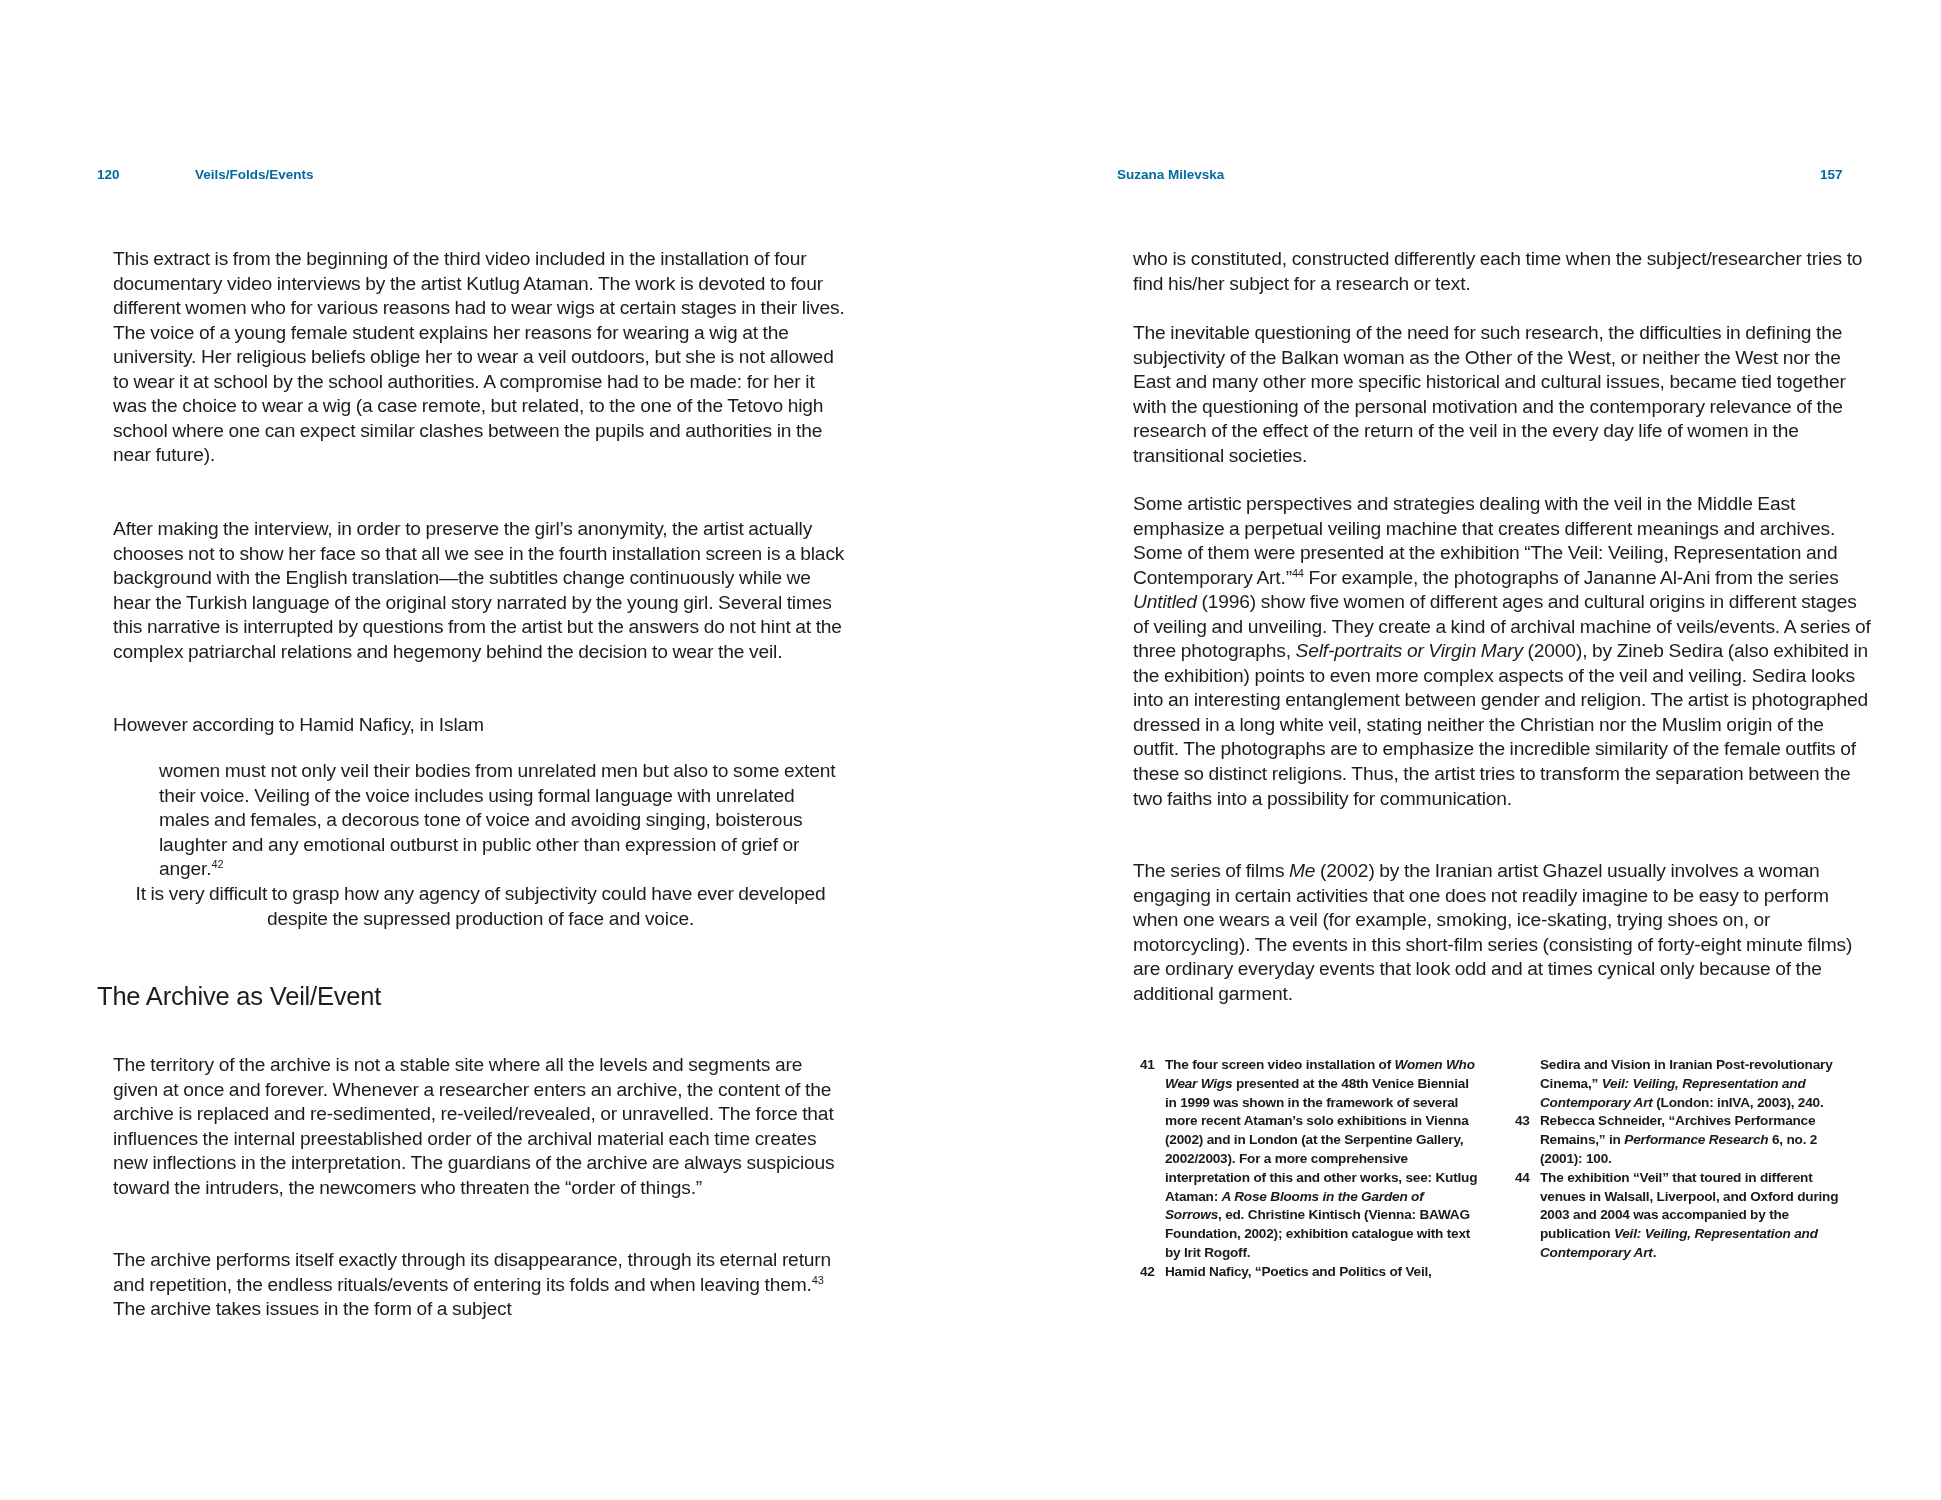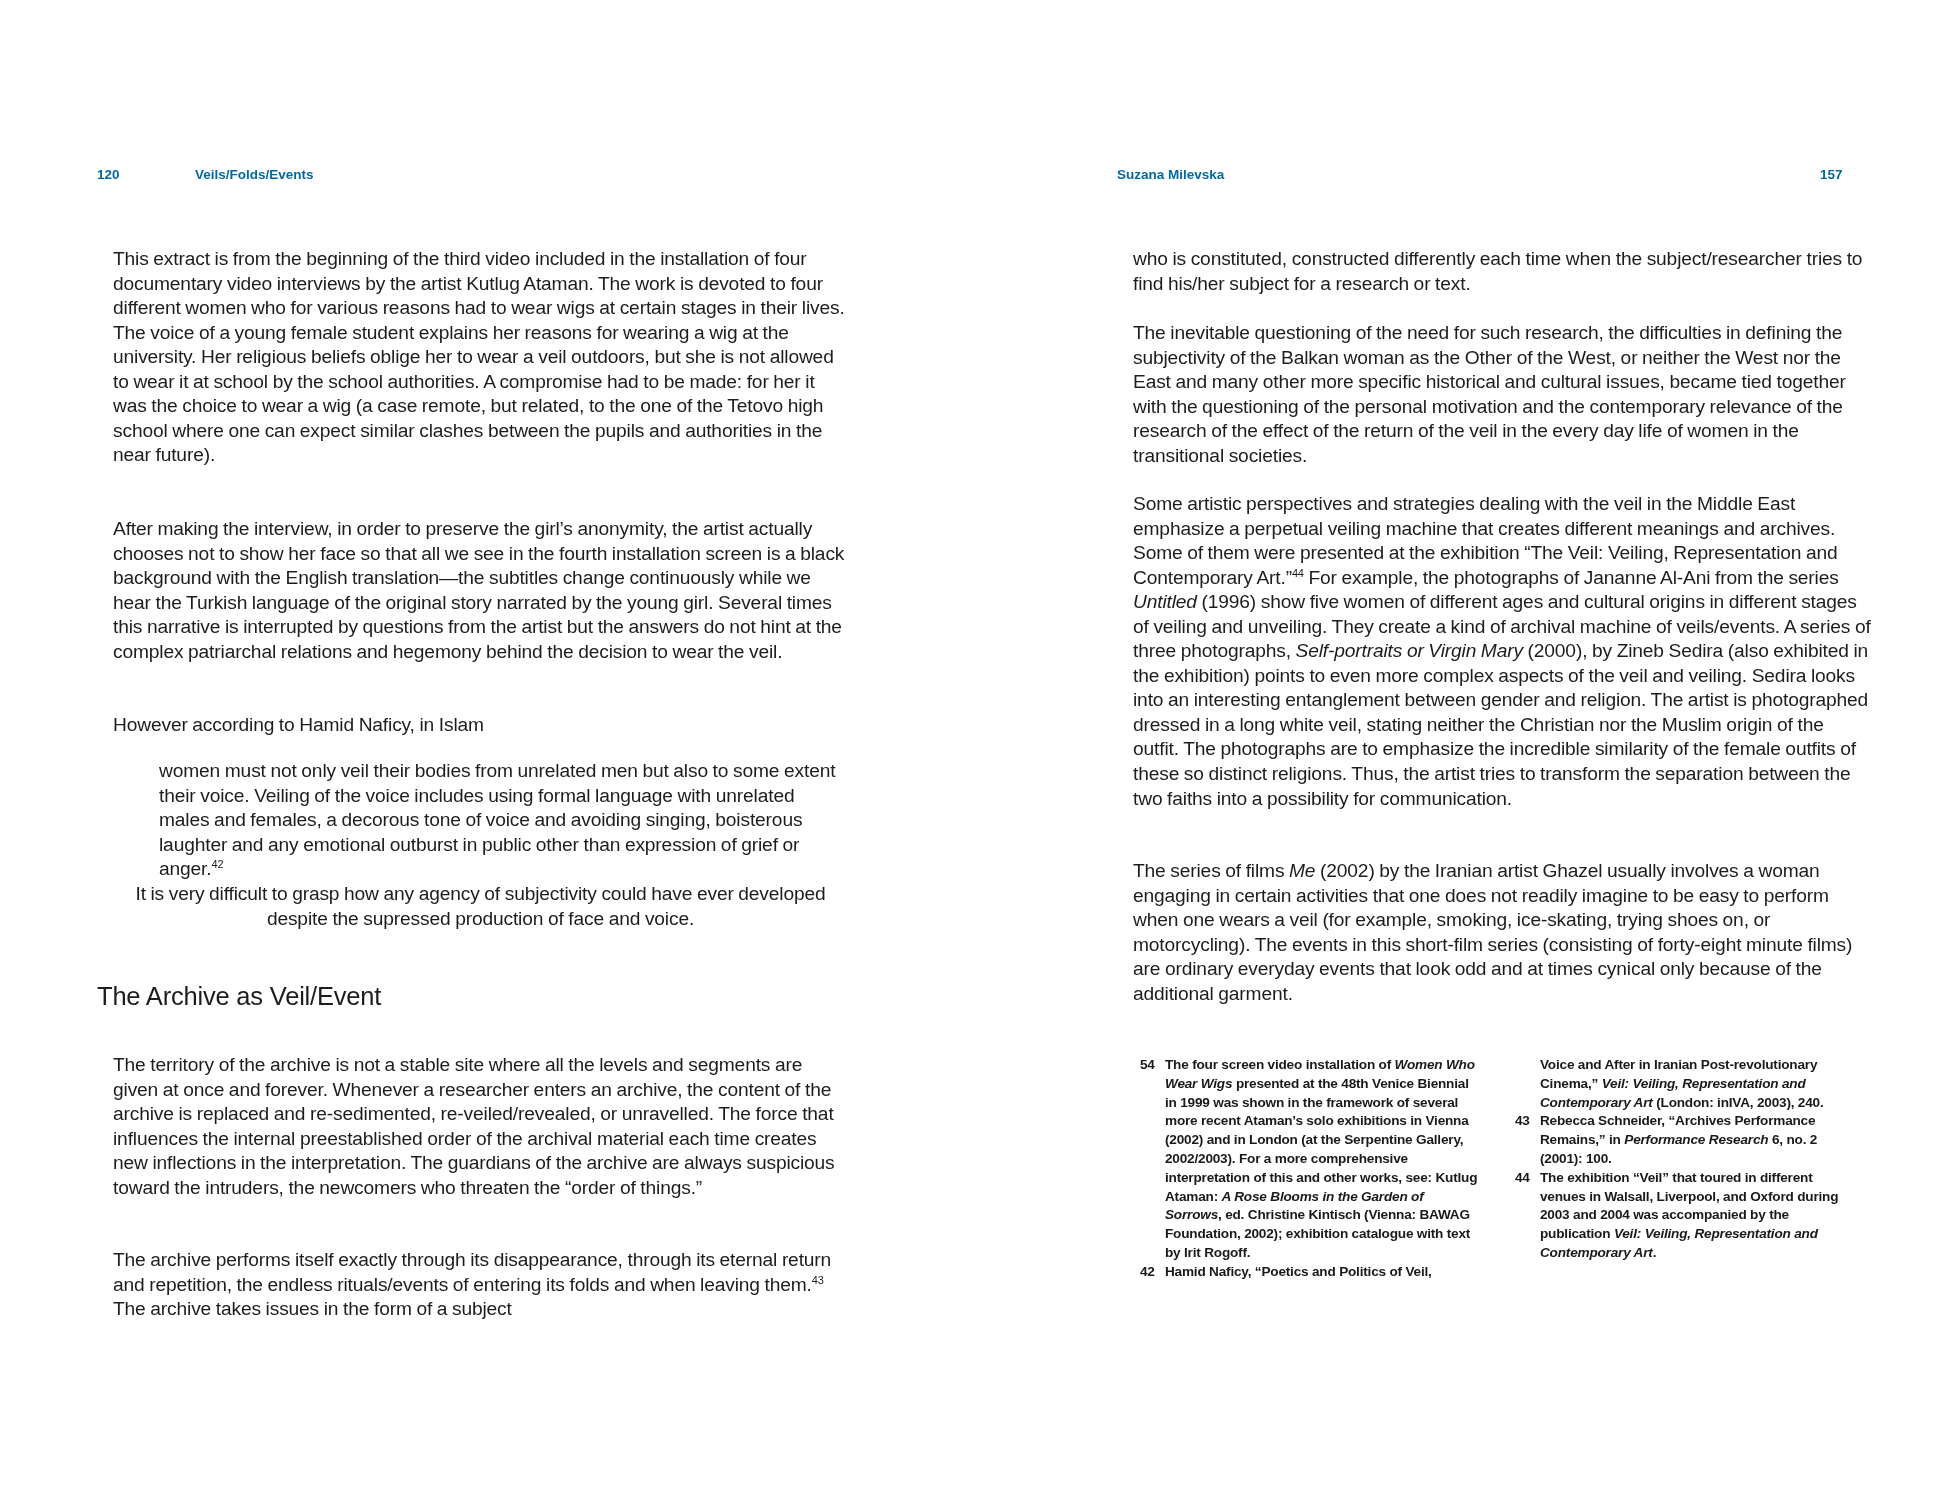--- a/index.html
+++ b/index.html
@@ -73,32 +73,32 @@
   <div class="body right" style="top:476px;">
     <p><span>Some artistic perspectives and strategies dealing with the veil in the Middle East emphasize a perpetual veiling machine that creates different meanings and archives. Some of them were presented at the exhibition “The Veil: Veiling, Representation and Contemporary Art.”</span><sup>44</sup><span> For example, the photographs of Jananne Al-Ani from the series </span><em>Untitled</em><span> (1996) show five women of different ages and cultural origins in different stages of veiling and unveiling. They create a kind of archival machine of veils/events. A series of three photographs, </span><em>Self-portraits or Virgin Mary</em><span> (2000), by Zineb Sedira (also exhibited in the exhibition) points to even more complex aspects of the veil and veiling. Sedira looks into an interesting entanglement between gender and religion. The artist is photographed dressed in a long white veil, stating neither the Christian nor the Muslim origin of the outfit. The photographs are to emphasize the incredible similarity of the female outfits of these so distinct religions. Thus, the artist tries to transform the separation between the two faiths into a possibility for communication.</span></p>
   </div>
 
   <div class="body right" style="top:843px;">
     <p><span>The series of films </span><em>Me</em><span> (2002) by the Iranian artist Ghazel usually involves a woman engaging in certain activities that one does not readily imagine to be easy to perform when one wears a veil (for example, smoking, ice-skating, trying shoes on, or motorcycling). The events in this short-film series (consisting of forty-eight minute films) are ordinary everyday events that look odd and at times cynical only because of the additional garment.</span></p>
   </div>
 
   <div class="fn-col" style="left:1140px; top:1056px; width:340px;">
     <div class="fn">
-      <span class="fn-num">54</span>
+      <span class="fn-num">41</span>
       <span>The four screen video installation of </span><em>Women Who Wear Wigs</em><span> presented at the 48th Venice Biennial in 1999 was shown in the framework of several more recent Ataman’s solo exhibitions in Vienna (2002) and in London (at the Serpentine Gallery, 2002/2003). For a more comprehensive interpretation of this and other works, see: Kutlug Ataman: </span><em>A Rose Blooms in the Garden of Sorrows</em><span>, ed. Christine Kintisch (Vienna: BAWAG Foundation, 2002); exhibition catalogue with text by Irit Rogoff.</span>
     </div>
     <div class="fn">
       <span class="fn-num">42</span>
       <span>Hamid Naficy, “Poetics and Politics of Veil,</span>
     </div>
   </div>
 
   <div class="fn-col" style="left:1515px; top:1056px; width:345px;">
     <div class="fn-cont">
-      <span>Voice and After in Iranian Post-revolutionary Cinema,” </span><em>Veil: Veiling, Representation and Contemporary Art</em><span> (London: inIVA, 2003), 240.</span>
+      <span>Sedira and Vision in Iranian Post-revolutionary Cinema,” </span><em>Veil: Veiling, Representation and Contemporary Art</em><span> (London: inIVA, 2003), 240.</span>
     </div>
     <div class="fn">
       <span class="fn-num">43</span>
       <span>Rebecca Schneider, “Archives Performance Remains,” in </span><em>Performance Research</em><span> 6, no. 2 (2001): 100.</span>
     </div>
     <div class="fn">
       <span class="fn-num">44</span>
       <span>The exhibition “Veil” that toured in different venues in Walsall, Liverpool, and Oxford during 2003 and 2004 was accompanied by the publication </span><em>Veil: Veiling, Representation and Contemporary Art</em><span>.</span>
     </div>
   </div>

